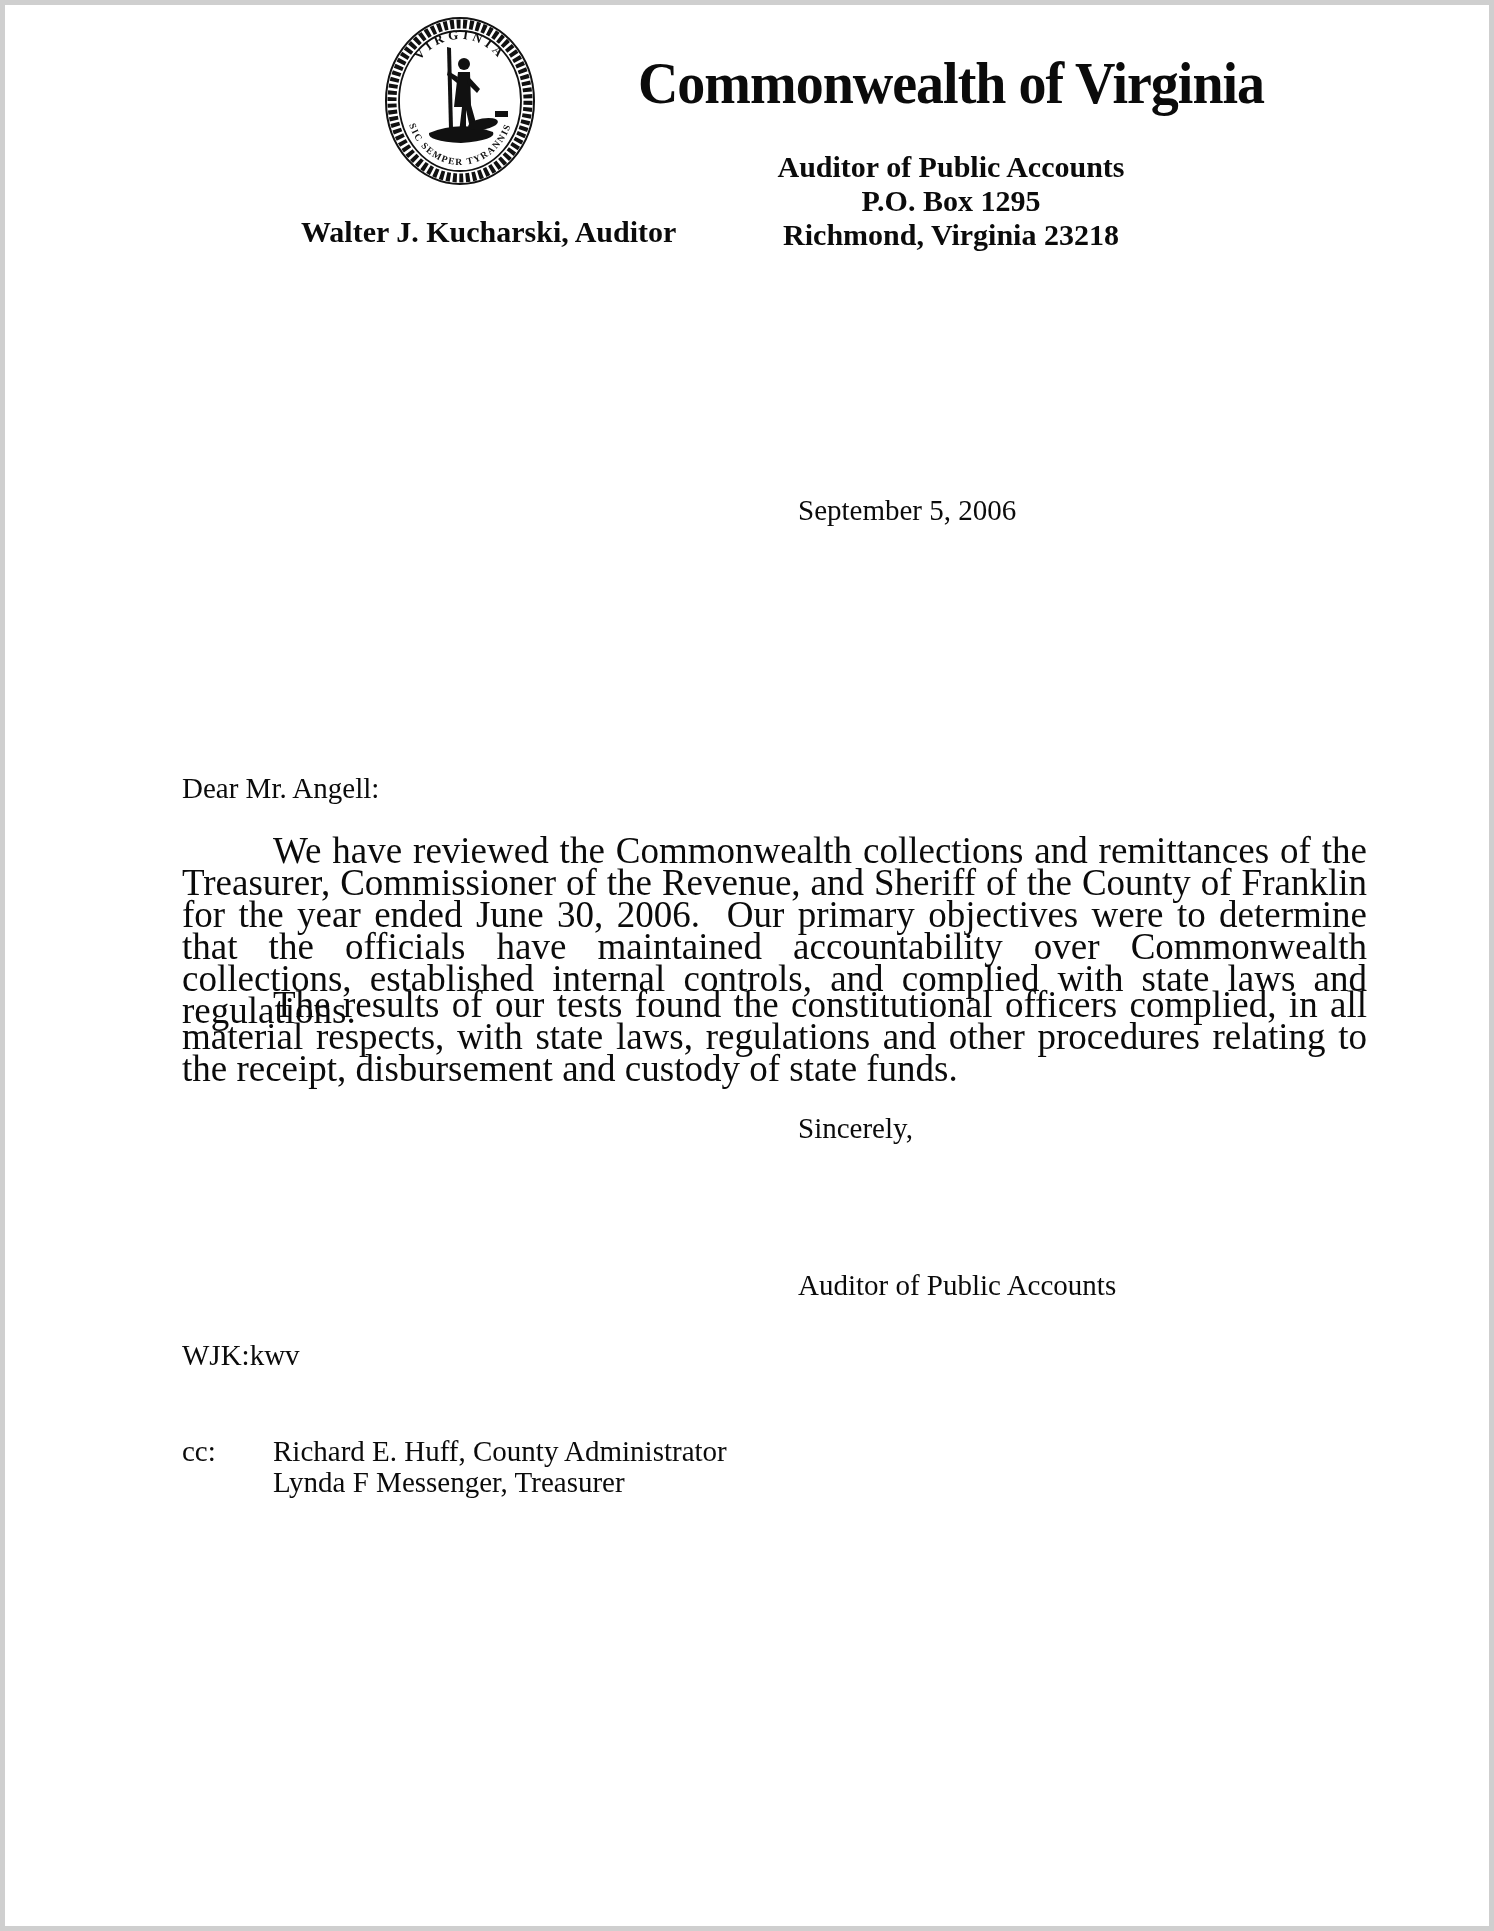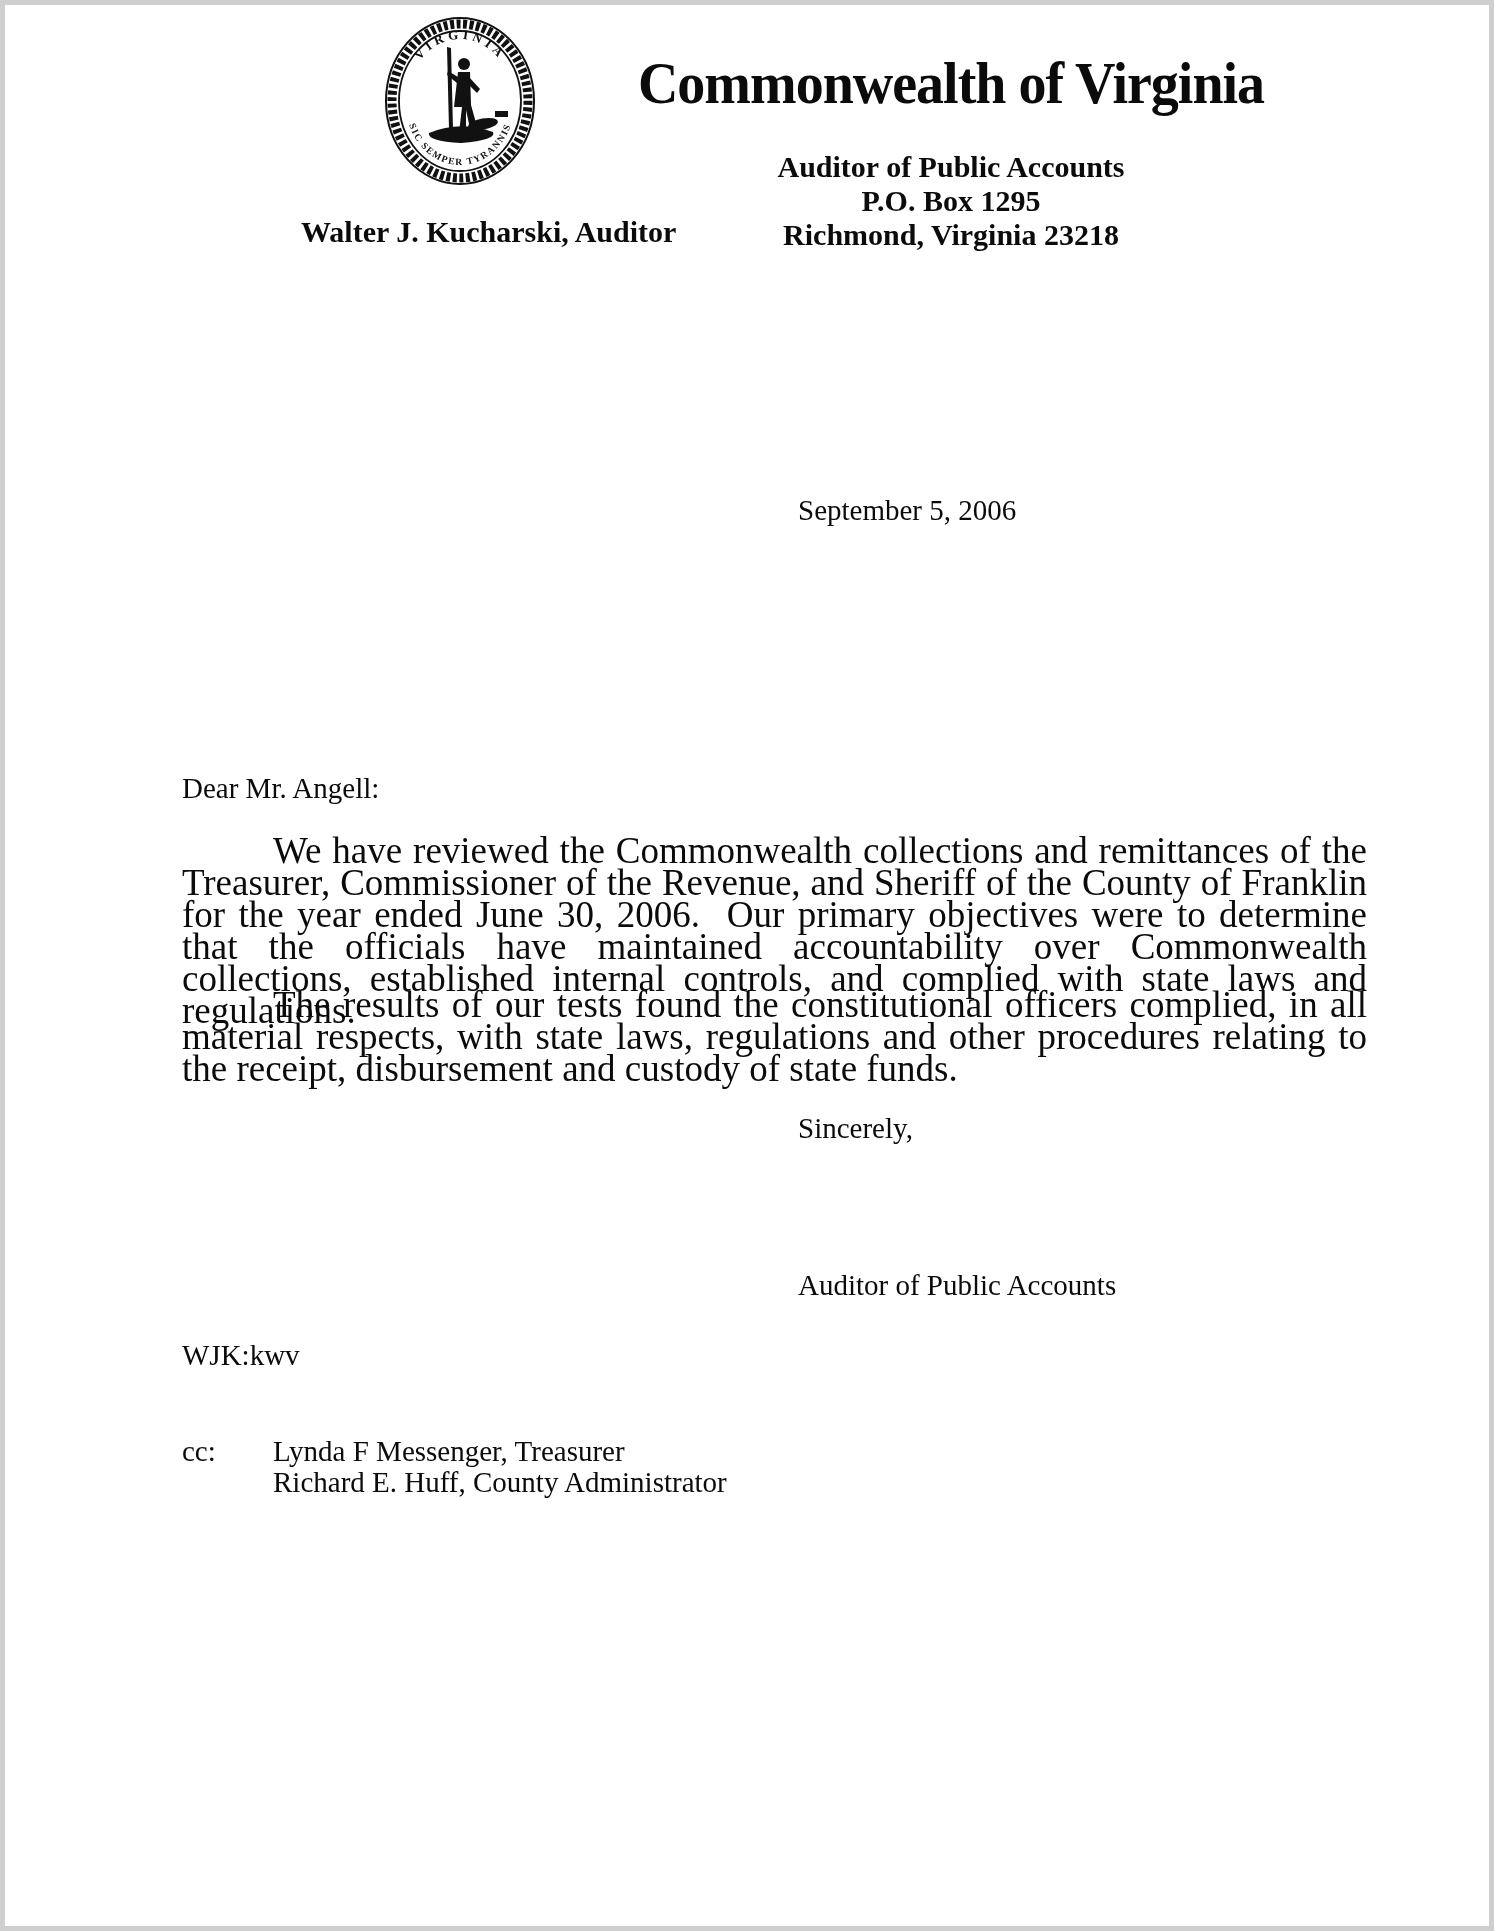--- a/index.html
+++ b/index.html
@@ -100,18 +100,18 @@
   <div class="abs para para-2">The results of our tests found the constitutional officers complied, in all material respects, with state laws, regulations and other procedures relating to the receipt, disbursement and custody of state funds.</div>
 
   <div class="abs closing">Sincerely,</div>
   <div class="abs sig-title">Auditor of Public Accounts</div>
 
   <div class="abs initials">WJK:kwv</div>
 
   <div class="abs cc-block">
     <div class="cc-label">cc:</div>
     <div class="cc-items">
+      <div>Richard E. Huff, County Administrator</div>
       <div>Lynda F Messenger, Treasurer</div>
-      <div>Richard E. Huff, County Administrator</div>
     </div>
   </div>
 
 </div>
 
 </body></html>

